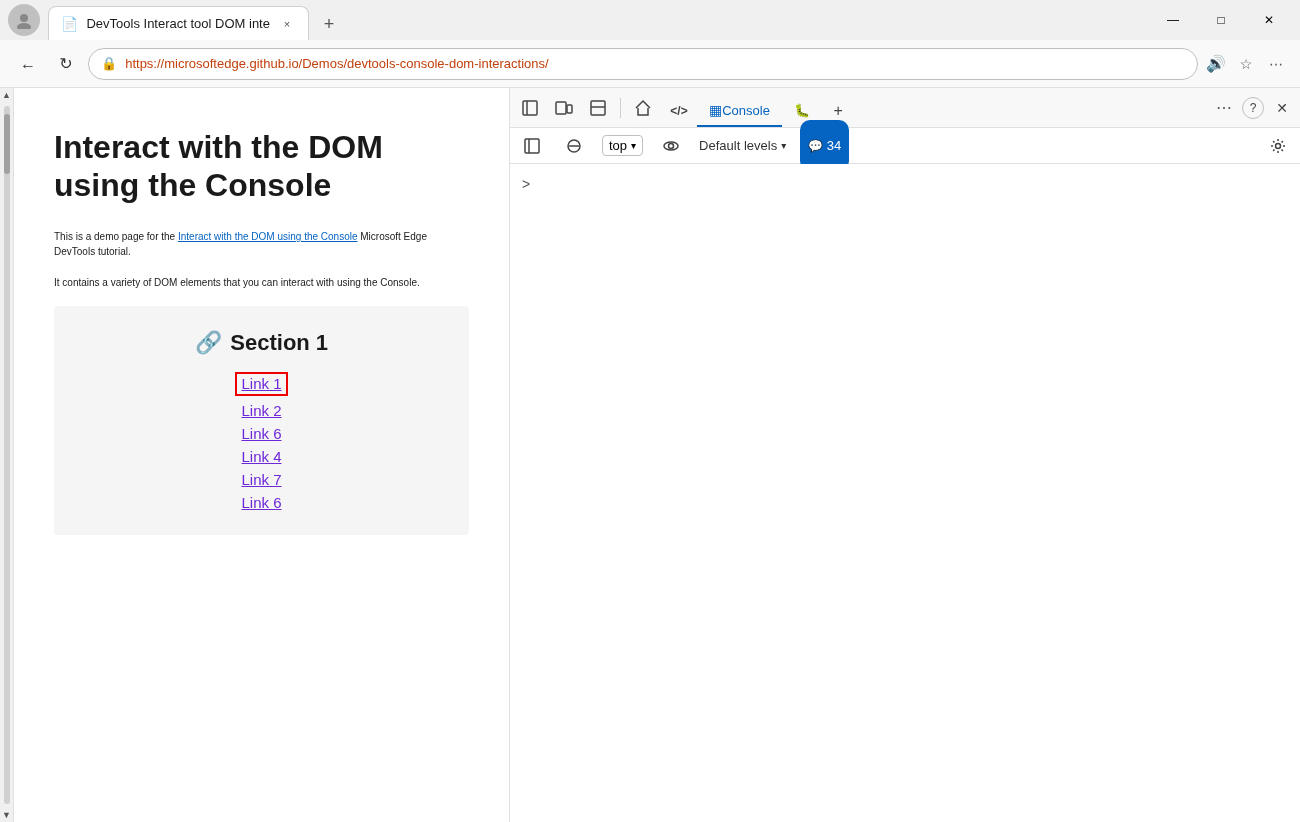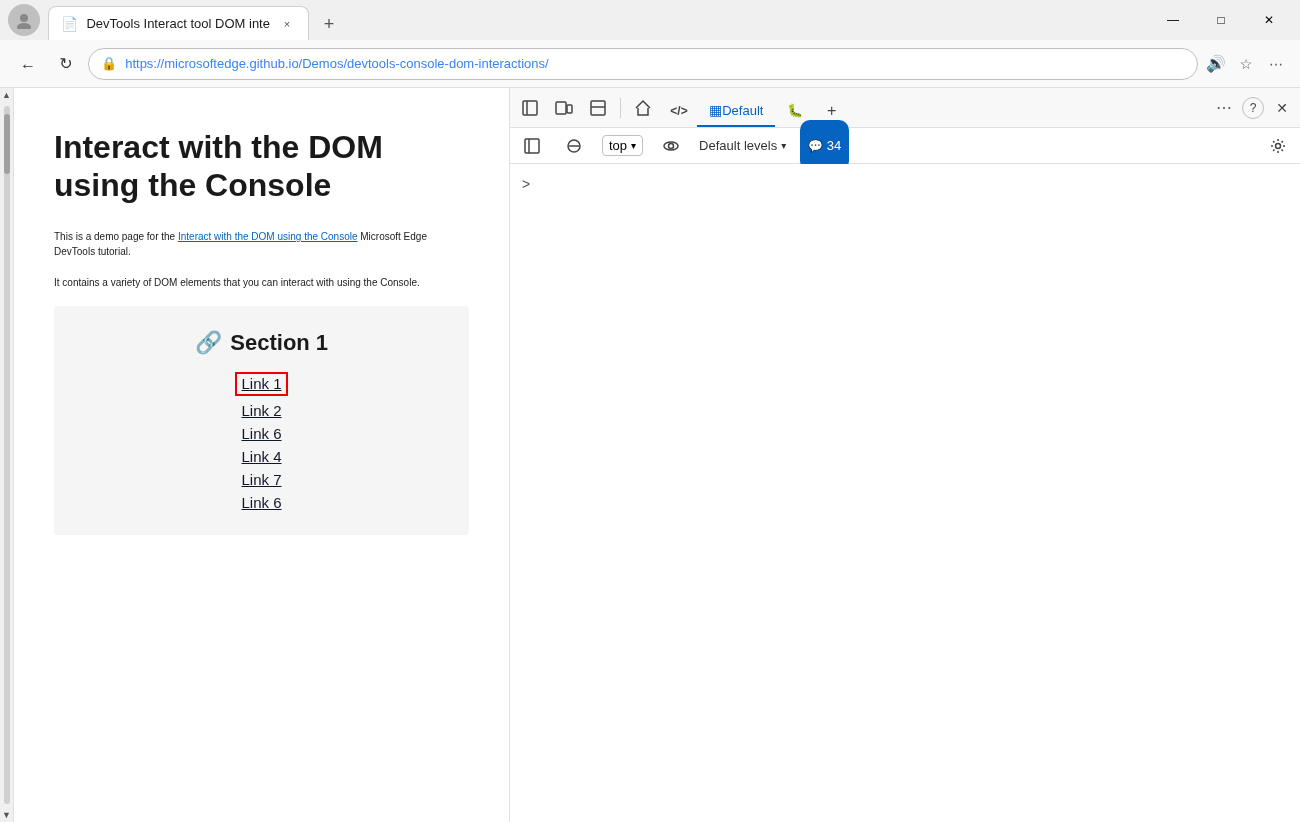--- a/index.html
+++ b/index.html
@@ -16,36 +16,36 @@
     .tab-icon { font-size: 14px; }
     .tab-close { width: 18px; height: 18px; border-radius: 50%; display: flex; align-items: center; justify-content: center; font-size: 11px; color: #555; cursor: pointer; }
     .tab-new { width: 32px; height: 32px; display: flex; align-items: center; justify-content: center; font-size: 18px; color: #555; cursor: pointer; margin-left: 4px; }
     .window-controls { display: flex; gap: 2px; align-items: center; }
     .wc-btn { width: 46px; height: 32px; display: flex; align-items: center; justify-content: center; font-size: 12px; cursor: pointer; }
 
     
     .navbar { height: 48px; background: #f9f9f9; display: flex; align-items: center; padding: 0 12px; gap: 6px; border-bottom: 1px solid #e0e0e0; }
     .nav-btn { width: 32px; height: 32px; border-radius: 4px; display: flex; align-items: center; justify-content: center; cursor: pointer; font-size: 16px; color: #333; border: none; background: none; }
     .address-bar { flex: 1; height: 32px; background: #fff; border: 1px solid #c0c0c0; border-radius: 16px; display: flex; align-items: center; padding: 0 12px; gap: 8px; font-size: 13px; color: #333; }
-    .address-text { flex: 1; font-size: 13px; color: #3b82f6; }
+    .address-text { flex: 1; font-size: 13px; color: #c2410c; }
     .address-icons { display: flex; gap: 6px; align-items: center; }
     .address-icon { font-size: 14px; color: #555; cursor: pointer; width: 24px; height: 24px; display: flex; align-items: center; justify-content: center; }
 
     
     .main { display: flex; flex: 1; overflow: hidden; }
 
     
     .webpage { width: 510px; height: 100%; background: #fff; overflow-y: auto; padding: 40px 40px 40px 40px; position: relative; border-right: 1px solid #e0e0e0; }
     .webpage h1 { font-size: 32px; font-weight: 700; color: #1a1a1a; line-height: 1.2; margin-bottom: 24px; }
     .webpage p { font-size: 10px; color: #1a1a1a; line-height: 1.5; margin-bottom: 16px; }
     .webpage a { color: #0563c1; text-decoration: underline; }
     .section-box { background: #f5f5f5; border-radius: 4px; padding: 24px 40px; margin-top: 16px; display: flex; flex-direction: column; align-items: center; }
     .section-title { font-size: 22px; font-weight: 700; color: #1a1a1a; margin-bottom: 16px; display: flex; align-items: center; gap: 8px; }
     .section-links { display: flex; flex-direction: column; align-items: center; gap: 6px; }
-    .section-links a { font-size: 15px; color: #0f172a; text-decoration: underline; }
+    .section-links a { font-size: 15px; color: #6d28d9; text-decoration: underline; }
     .link-1-wrapper { border: 2px solid #e00; display: inline-block; padding: 1px 4px; }
 
     
     .scroll-area { width: 14px; background: #f0f0f0; display: flex; flex-direction: column; align-items: center; border-right: 1px solid #e0e0e0; }
     .scroll-btn { width: 14px; height: 14px; display: flex; align-items: center; justify-content: center; font-size: 9px; color: #555; cursor: pointer; }
     .scroll-track { flex: 1; width: 6px; background: #d0d0d0; border-radius: 3px; margin: 4px 0; position: relative; }
     .scroll-thumb { width: 6px; height: 60px; background: #a0a0a0; border-radius: 3px; position: absolute; top: 8px; }
 
     
     .devtools { flex: 1; display: flex; flex-direction: column; background: #fff; }
@@ -185,21 +185,21 @@
           <svg width="18" height="18" viewBox="0 0 18 18" fill="none" stroke="#444" stroke-width="1.5">
               <polyline points="2,9 9,2 16,9"></polyline>
               <polyline points="4,9 4,16 14,16 14,9"></polyline>
             </svg>
         </button>
 
         <div class="dt-tabs">
           <button class="dt-tool" style="font-size:12px; font-weight:bold; width:36px;">&lt;/&gt;</button>
           <div class="dt-tab active">
             <span style="font-size:14px;">▦</span>
-            <span>Default</span>
+            <span>Console</span>
           </div>
           <div class="dt-tab">
             <span>🐛</span>
           </div>
           <div class="dt-tool">+</div>
         </div>
 
         <div class="dt-right">
           <div class="dt-more">⋯</div>
           <div class="dt-icon-btn" style="border:1px solid #c0c0c0; border-radius:50%; width:22px; height:22px; font-size:12px;">?</div>

